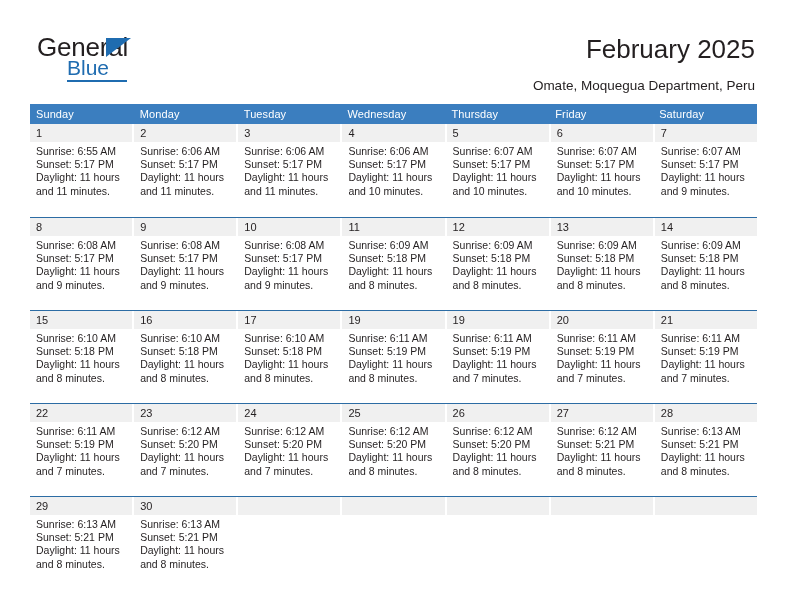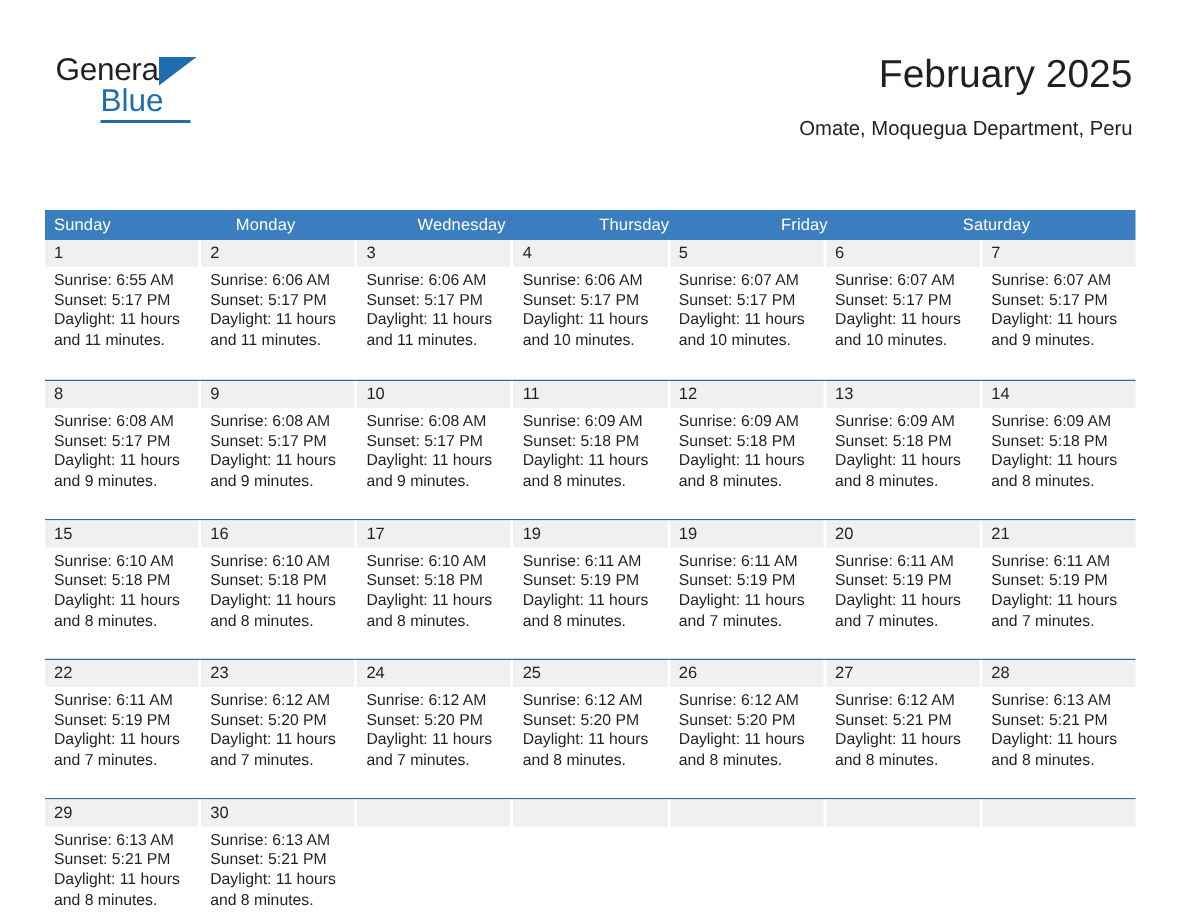--- a/index.html
+++ b/index.html
@@ -35,21 +35,21 @@
     position: absolute;
     left: 37px;
     top: 36px;
     width: 110px;
     height: 46px;
   }
   .logo-general {
     position: absolute;
     left: 0;
     top: 0;
-    font-size: 21px;
+    font-size: 26px;
     letter-spacing: -0.2px;
     color: #231f20;
     font-family: "Liberation Sans", sans-serif;
     line-height: 22px;
   }
   .logo-triangle {
     position: absolute;
     left: 69px;
     top: 2px;
     width: 0;
@@ -102,21 +102,20 @@
     left: 30px;
     top: 104px;
     width: 727px;
   }
 
   .weekday-row {
     display: flex;
     width: 727px;
     height: 20px;
     background: #3b7ebf;
-    margin-top: 36px;
   }
   .weekday {
     flex: 1 1 0;
     min-width: 0;
     color: #ffffff;
     font-size: 11px;
     line-height: 20px;
     padding-left: 6px;
     box-sizing: border-box;
     letter-spacing: 0.1px;
@@ -185,20 +184,21 @@
 
     <div class="title">February 2025</div>
     <div class="subtitle">Omate, Moquegua Department, Peru</div>
   </div>
 
   <div class="calendar">
 
     <div class="weekday-row">
       <div class="weekday">Sunday</div>
       <div class="weekday">Monday</div>
+      <div class="weekday">Tuesday</div>
       <div class="weekday">Wednesday</div>
       <div class="weekday">Thursday</div>
       <div class="weekday">Friday</div>
       <div class="weekday">Saturday</div>
     </div>
 
     <div class="week first">
       <div class="day">
         <div class="day-num">1</div>
         <div class="day-info">

